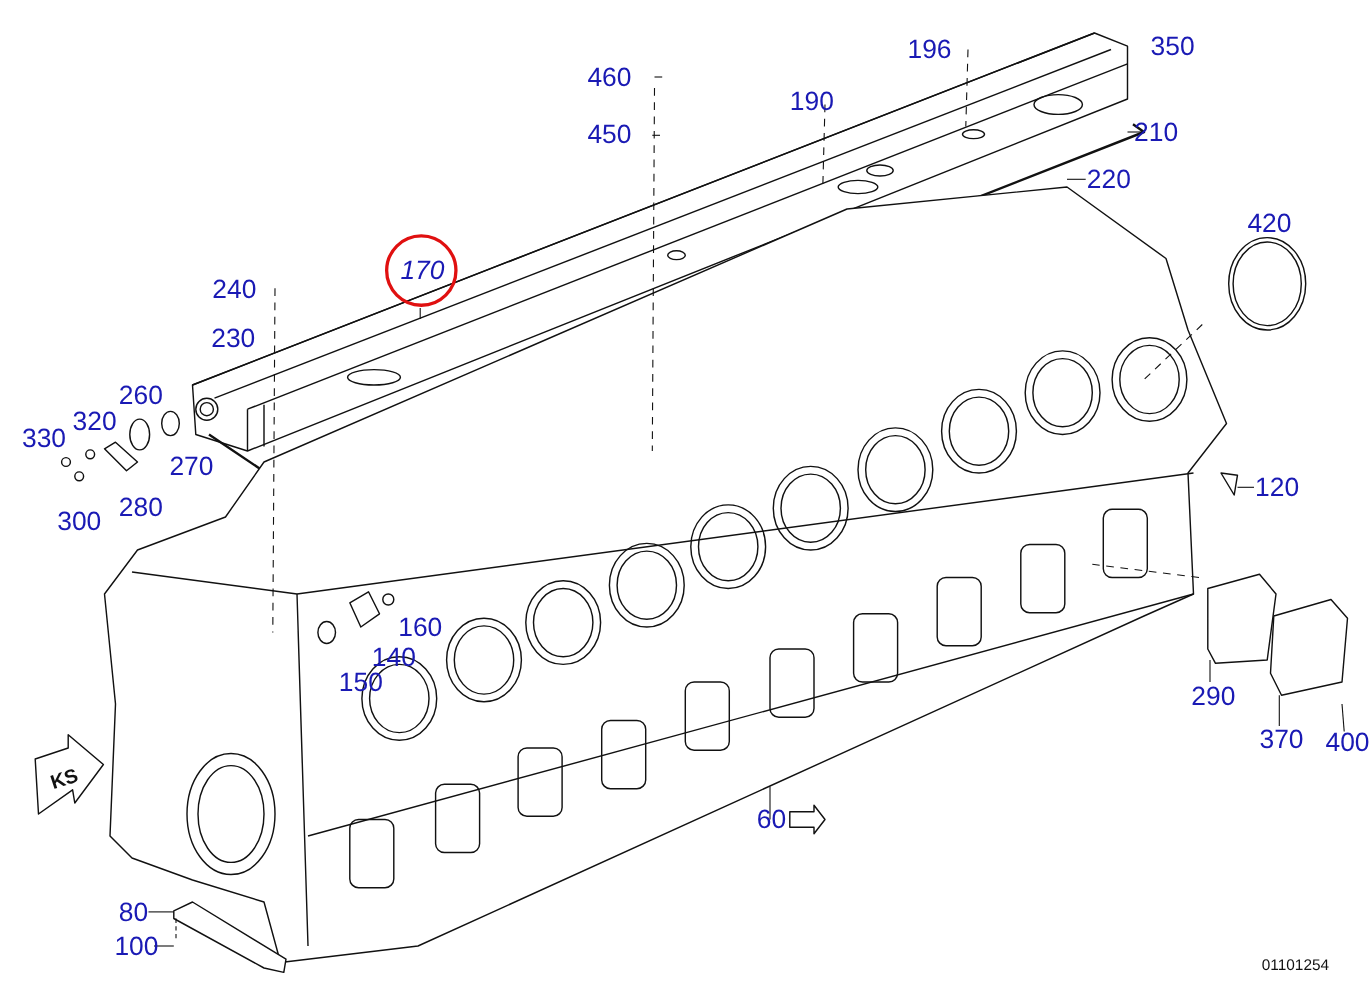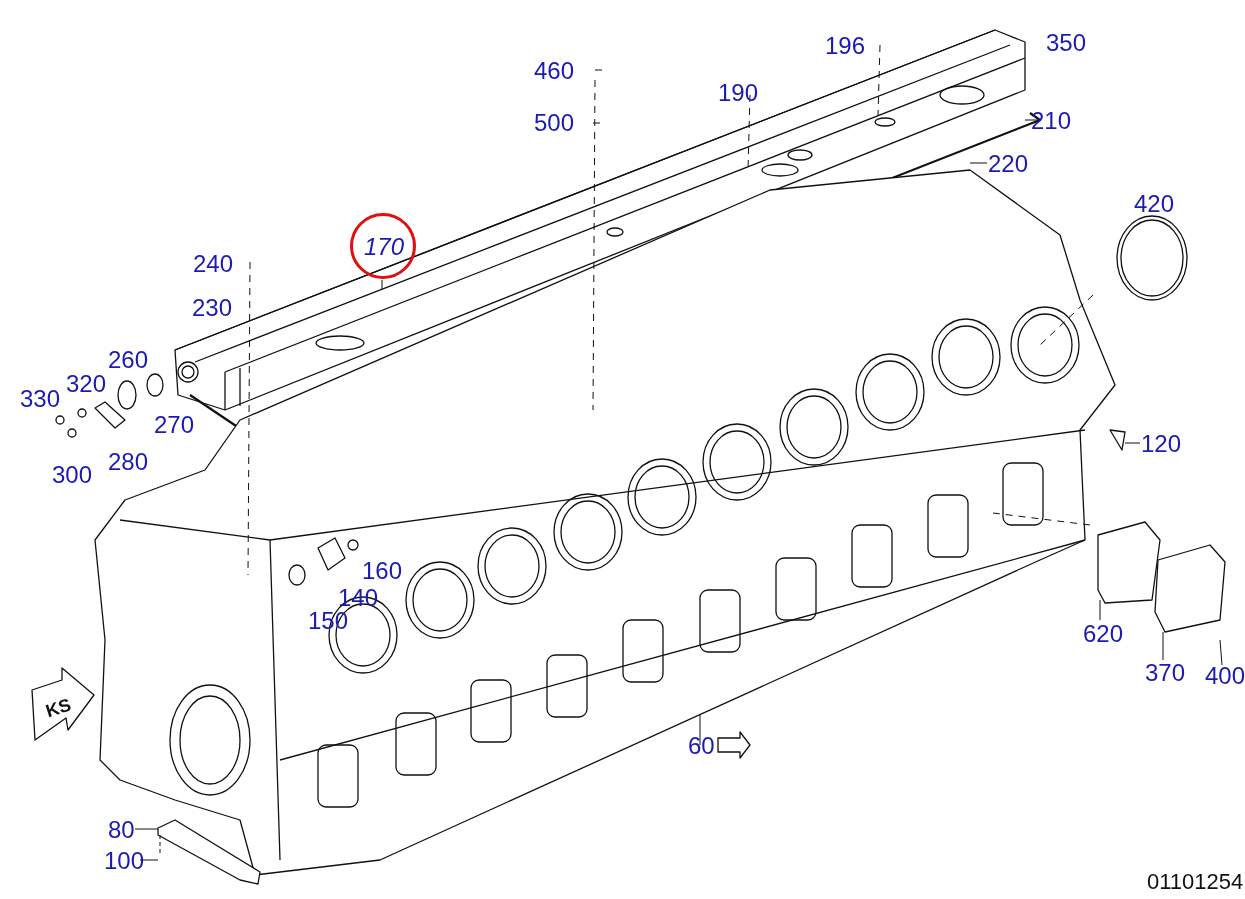--- a/index.html
+++ b/index.html
@@ -1,19 +1,19 @@
 <!DOCTYPE html>
 <html><head>
 <meta charset="utf-8">
 <style>
   html, body { margin:0; padding:0; background:#ffffff; }
   body { width:1245px; height:899px; position:relative; overflow:hidden; font-family:"Liberation Sans", sans-serif; }
   #diagram { position:absolute; left:0; top:0; width:1245px; height:899px; }
   .callout { position:absolute; font-family:"Liberation Sans", sans-serif; font-size:24px; color:#1a1ab4; line-height:20px; white-space:nowrap; }
-  .drawing-id { position:absolute; font-family:"Liberation Sans", sans-serif; font-size:22px; color:#111; }
+  .drawing-id { position:absolute; font-family:"Liberation Sans", sans-serif; font-size:14px; color:#111; }
   .ks-label { position:absolute; font-family:"Liberation Sans", sans-serif; font-weight:bold; font-size:18px; color:#111; transform:rotate(-18deg); }
   .highlight-ring { position:absolute; border:3px solid #e01010; border-radius:50%; box-sizing:border-box; }
 </style>
 </head>
 <body>
 
 <div id="diagram">
 
   <svg width="1245" height="899" viewBox="0 0 1245 899" style="position:absolute;left:0;top:0;">
     <g fill="none" stroke="#111" stroke-width="1.3" stroke-linejoin="round">
@@ -128,41 +128,41 @@
 
       <polygon points="718,738 740,738 740,732 750,745 740,758 740,752 718,752" fill="#fff"></polygon>
 
       <polygon points="32,690 62,680 62,668 94,695 68,730 66,718 35,740" fill="#fff"></polygon>
     </g>
   </svg>
 
   <div class="highlight-ring" style="left:350px;top:213px;width:66px;height:66px;"></div>
 
   <span class="callout" style="left:534px;top:61px;">460</span>
-  <span class="callout" style="left:534px;top:113px;">500</span>
+  <span class="callout" style="left:534px;top:113px;">450</span>
   <span class="callout" style="left:825px;top:36px;">196</span>
   <span class="callout" style="left:1046px;top:33px;">350</span>
   <span class="callout" style="left:718px;top:83px;">190</span>
   <span class="callout" style="left:1031px;top:111px;">210</span>
   <span class="callout" style="left:988px;top:154px;">220</span>
   <span class="callout" style="left:364px;top:237px;font-style:italic;">170</span>
   <span class="callout" style="left:1134px;top:194px;">420</span>
   <span class="callout" style="left:193px;top:254px;">240</span>
   <span class="callout" style="left:192px;top:298px;">230</span>
   <span class="callout" style="left:108px;top:350px;">260</span>
   <span class="callout" style="left:20px;top:389px;">330</span>
   <span class="callout" style="left:66px;top:374px;">320</span>
   <span class="callout" style="left:154px;top:415px;">270</span>
   <span class="callout" style="left:108px;top:452px;">280</span>
   <span class="callout" style="left:52px;top:465px;">300</span>
   <span class="callout" style="left:1141px;top:434px;">120</span>
   <span class="callout" style="left:362px;top:561px;">160</span>
   <span class="callout" style="left:338px;top:588px;">140</span>
   <span class="callout" style="left:308px;top:611px;">150</span>
-  <span class="callout" style="left:1083px;top:624px;">620</span>
+  <span class="callout" style="left:1083px;top:624px;">290</span>
   <span class="callout" style="left:1145px;top:663px;">370</span>
   <span class="callout" style="left:1205px;top:666px;">400</span>
   <span class="callout" style="left:688px;top:736px;">60</span>
   <span class="callout" style="left:108px;top:820px;">80</span>
   <span class="callout" style="left:104px;top:851px;">100</span>
 
   <span class="ks-label" style="left:46px;top:698px;">KS</span>
 
   <span class="drawing-id" style="left:1147px;top:869px;">01101254</span>
 </div>

